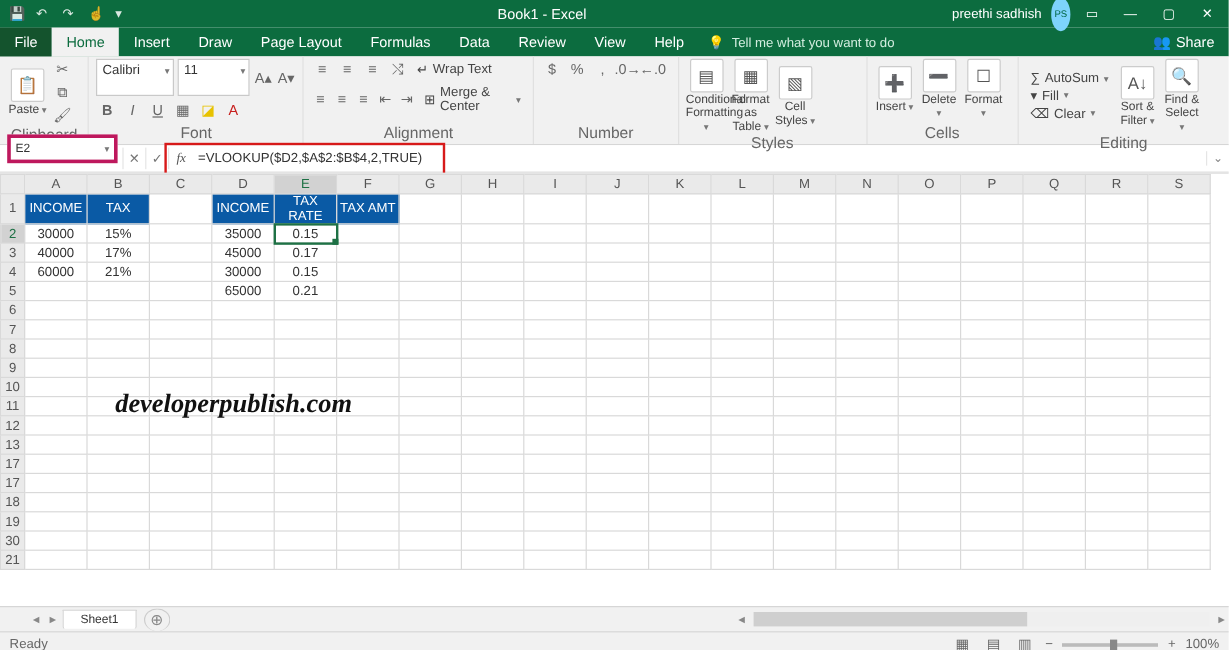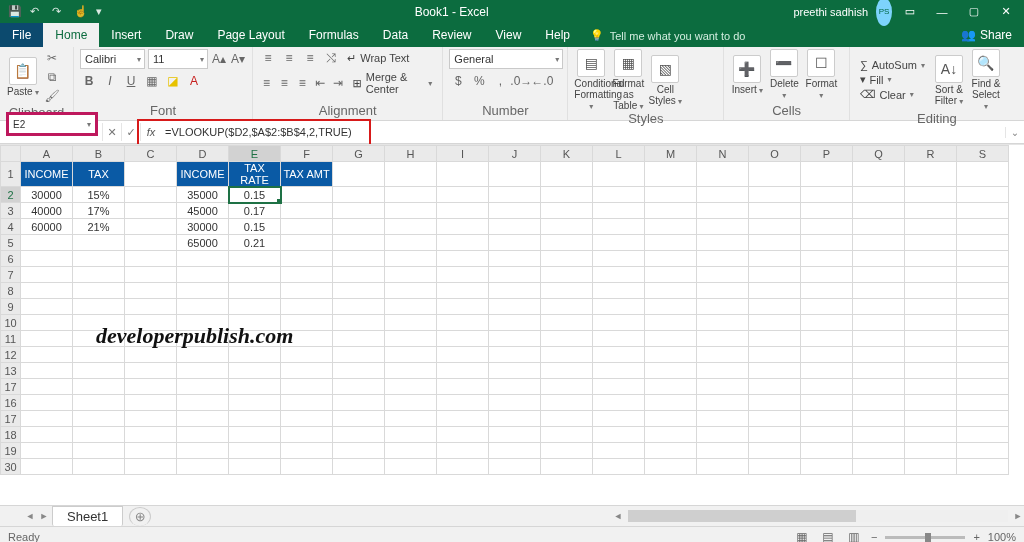--- a/index.html
+++ b/index.html
@@ -5,59 +5,59 @@
   html,body{margin:0;padding:0;font-family:"Segoe UI",Arial,sans-serif;font-size:11px;background:#fff;color:#333;width:1024px;height:542px;overflow:hidden}
   .title-bar{height:23px;background:#0c6c3f;color:#fff;display:flex;align-items:center;padding:0 4px}
   .title-bar .qat{display:flex;gap:8px;align-items:center;margin-left:4px}
   .title-bar .qat .ico{width:14px;height:14px;opacity:.85}
   .title-bar .center{flex:1;text-align:center;font-size:12px}
   .title-bar .right{display:flex;gap:4px;align-items:center}
   .avatar{width:16px;height:28px;border-radius:50%;background:#7dd3fc;display:inline-flex;align-items:center;justify-content:center;font-size:8px;color:#064}
   .win-btn{width:28px;height:20px;display:flex;align-items:center;justify-content:center;color:#fff}
   .menu-bar{height:24px;background:#0c6c3f;display:flex;align-items:flex-end}
   .menu-bar .tab{padding:5px 12px;color:#fff;font-size:12px;cursor:pointer}
-  .menu-bar .tab.file{background:#0c4a6e}
+  .menu-bar .tab.file{background:#14532d}
   .menu-bar .tab.active{background:#f1f1f1;color:#0c6c3f}
   .menu-bar .tell{color:#d2eddf;font-size:11px;padding:5px 8px;display:flex;gap:6px;align-items:center}
   .menu-bar .share{margin-left:auto;color:#fff;padding:5px 12px;font-size:12px;display:flex;gap:4px;align-items:center}
   .ribbon{height:73px;background:#f1f1f1;border-bottom:1px solid #d6d6d6;display:flex}
   .group{border-right:1px solid #e0e0e0;padding:2px 6px 0 6px;display:flex;flex-direction:column;justify-content:space-between}
   .group-label{text-align:center;font-size:13px;color:#666;padding-bottom:2px}
   .row{display:flex;align-items:center;gap:3px}
   .rcol{display:flex;flex-direction:column;gap:1px}
   .big-btn{width:34px;text-align:center;font-size:10px;color:#444}
   .big-btn .bb-ico{width:26px;height:26px;margin:0 auto 1px;background:#fff;border:1px solid #ccc;border-radius:2px;display:flex;align-items:center;justify-content:center;font-size:14px;color:#555}
   .small-ico{width:16px;height:16px;border:1px solid transparent;display:flex;align-items:center;justify-content:center;font-size:12px;color:#666;border-radius:2px}
-  .sel{height:18px;border:1px solid #c9c9c9;background:#fff;font-size:11px;padding:0 14px 0 4px;display:flex;align-items:center;position:relative;min-width:40px}
+  .sel{height:18px;border:1px solid #c9c9c9;background:#fff;font-size:11px;padding:0 14px 11px 4px;display:flex;align-items:center;position:relative;min-width:40px}
   .sel::after{content:"▾";position:absolute;right:3px;font-size:8px;color:#777}
   .btn-txt{font-size:11px;color:#444;padding:1px 4px;display:flex;gap:4px;align-items:center}
   .dd::after{content:" ▾";font-size:8px;color:#777}
   .name-box-row{height:22px;border-bottom:1px solid #d6d6d6;display:flex;align-items:center;background:#fff}
   .name-box{width:78px;height:18px;border:3px solid #be185d;margin:0 4px 16px 6px;background:#fff;display:flex;align-items:center;padding:0 4px;font-size:10px}
   .name-box::after{content:"▾";margin-left:auto;font-size:8px;color:#777}
   .fx-ctrl{width:18px;height:18px;display:flex;align-items:center;justify-content:center;color:#777;border-left:1px solid #e5e5e5}
-  .fx-label{font-style:italic;font-family:Liberation Sans, sans-serif;color:#555;width:20px;text-align:center}
+  .fx-label{font-style:italic;font-family:Liberation Serif, serif;color:#555;width:20px;text-align:center}
   .formula-wrap{flex:1;height:20px;display:flex;align-items:center;padding:0 4px;font-size:11px;position:relative}
   .highlight-box{position:absolute;left:-24px;top:-3px;width:230px;height:24px;border:2px solid #d71a1a}
   .formula-expand{width:18px;color:#888;font-size:10px;text-align:center;border-left:1px solid #e5e5e5}
   .grid-area{position:relative;height:360px;overflow:hidden;background:#fff;border-top:1px solid #e5e5e5}
   table.grid{border-collapse:collapse;table-layout:fixed}
   table.grid th,table.grid td{border:1px solid #d9d9d9;height:16px;font-size:11px;text-align:center;padding:0;font-weight:normal;box-sizing:border-box}
   table.grid th{background:#eaeaea;color:#555}
   .corner{width:20px;background:#eaeaea;border:1px solid #d9d9d9}
   .colh{width:52px}
   .rowh{width:20px;background:#eaeaea;color:#555}
   td.blue-hdr{background:#0a5aa5;color:#fff;font-weight:bold}
   td.sel-cell{outline:2px solid #1e7145;outline-offset:-1px;position:relative}
   td.sel-cell::after{content:"";position:absolute;right:-2px;bottom:-2px;width:5px;height:5px;background:#1e7145}
   .rowh.hl{background:#d2d2d2;color:#1e7145}
   .colh.hl{background:#d2d2d2;color:#1e7145}
   .watermark{position:absolute;left:96px;top:178px;font-family:"Segoe Script","Comic Sans MS",cursive;font-style:italic;font-size:22px;font-weight:bold;color:#111}
   .sheet-tabs{height:20px;background:#f1f1f1;display:flex;align-items:center;border-top:1px solid #d6d6d6;padding-left:24px;gap:2px}
-  .sheet-tab{background:#fff;padding:2px 14px;border:1px solid #ccc;border-bottom:none;font-size:13px;border-radius:0 0 2px 2px}
+  .sheet-tab{background:#fff;padding:2px 14px;border:1px solid #ccc;border-bottom:none;font-size:10px;border-radius:0 0 2px 2px}
   .new-sheet{width:20px;height:18px;display:flex;align-items:center;justify-content:center;color:#888;border:1px solid #ccc;border-bottom:none;border-radius:50%;margin-left:4px;font-size:13px}
   .status-bar{height:20px;background:#f1f1f1;border-top:1px solid #d6d6d6;display:flex;align-items:center;font-size:11px;color:#666;padding:0 8px}
   .status-bar .zoom{margin-left:auto;display:flex;gap:8px;align-items:center}
   .slider{width:80px;height:3px;background:#bbb;position:relative}
   .slider::before{content:"";position:absolute;left:50%;top:-3px;width:6px;height:9px;background:#888}
   .sb-arrow{width:12px;height:12px;display:flex;align-items:center;justify-content:center;color:#888;font-size:9px}
   .sb-track{flex:1;height:12px;background:#efefef;position:relative;margin:0 2px}
   .sb-thumb{position:absolute;left:0;top:0;height:100%;width:60%;background:#cfcfcf}
 </style>
 </head>
@@ -167,21 +167,20 @@
             <span>⊞</span>
             <span>Merge &amp; Center</span>
           </span>
       </div>
     </div>
     <div class="group-label">Alignment</div>
   </div>
 
   <div class="group" style="width:112px">
     <div class="rcol" style="gap:3px">
-      <div class="sel" style="width:94px">General</div>
       <div class="row">
         <span class="small-ico">$</span>
         <span class="small-ico">%</span>
         <span class="small-ico">,</span>
         <span class="small-ico">.0→</span>
         <span class="small-ico">←.0</span>
       </div>
     </div>
     <div class="group-label">Number</div>
   </div>
@@ -571,42 +570,20 @@
           <td class=""></td>
           <td class=""></td>
           <td class=""></td>
           <td class=""></td>
           <td class=""></td>
           <td class=""></td>
           <td class=""></td>
           <td class=""></td>
         </tr>
         <tr>
-          <th class="rowh">16</th>
-          <td class=""></td>
-          <td class=""></td>
-          <td class=""></td>
-          <td class=""></td>
-          <td class=""></td>
-          <td class=""></td>
-          <td class=""></td>
-          <td class=""></td>
-          <td class=""></td>
-          <td class=""></td>
-          <td class=""></td>
-          <td class=""></td>
-          <td class=""></td>
-          <td class=""></td>
-          <td class=""></td>
-          <td class=""></td>
-          <td class=""></td>
-          <td class=""></td>
-          <td class=""></td>
-        </tr>
-        <tr>
           <th class="rowh">17</th>
           <td class=""></td>
           <td class=""></td>
           <td class=""></td>
           <td class=""></td>
           <td class=""></td>
           <td class=""></td>
           <td class=""></td>
           <td class=""></td>
           <td class=""></td>
@@ -660,20 +637,42 @@
           <td class=""></td>
           <td class=""></td>
           <td class=""></td>
           <td class=""></td>
           <td class=""></td>
           <td class=""></td>
           <td class=""></td>
         </tr>
         <tr>
           <th class="rowh">30</th>
+          <td class=""></td>
+          <td class=""></td>
+          <td class=""></td>
+          <td class=""></td>
+          <td class=""></td>
+          <td class=""></td>
+          <td class=""></td>
+          <td class=""></td>
+          <td class=""></td>
+          <td class=""></td>
+          <td class=""></td>
+          <td class=""></td>
+          <td class=""></td>
+          <td class=""></td>
+          <td class=""></td>
+          <td class=""></td>
+          <td class=""></td>
+          <td class=""></td>
+          <td class=""></td>
+        </tr>
+        <tr>
+          <th class="rowh">21</th>
           <td class=""></td>
           <td class=""></td>
           <td class=""></td>
           <td class=""></td>
           <td class=""></td>
           <td class=""></td>
           <td class=""></td>
           <td class=""></td>
           <td class=""></td>
           <td class=""></td>

